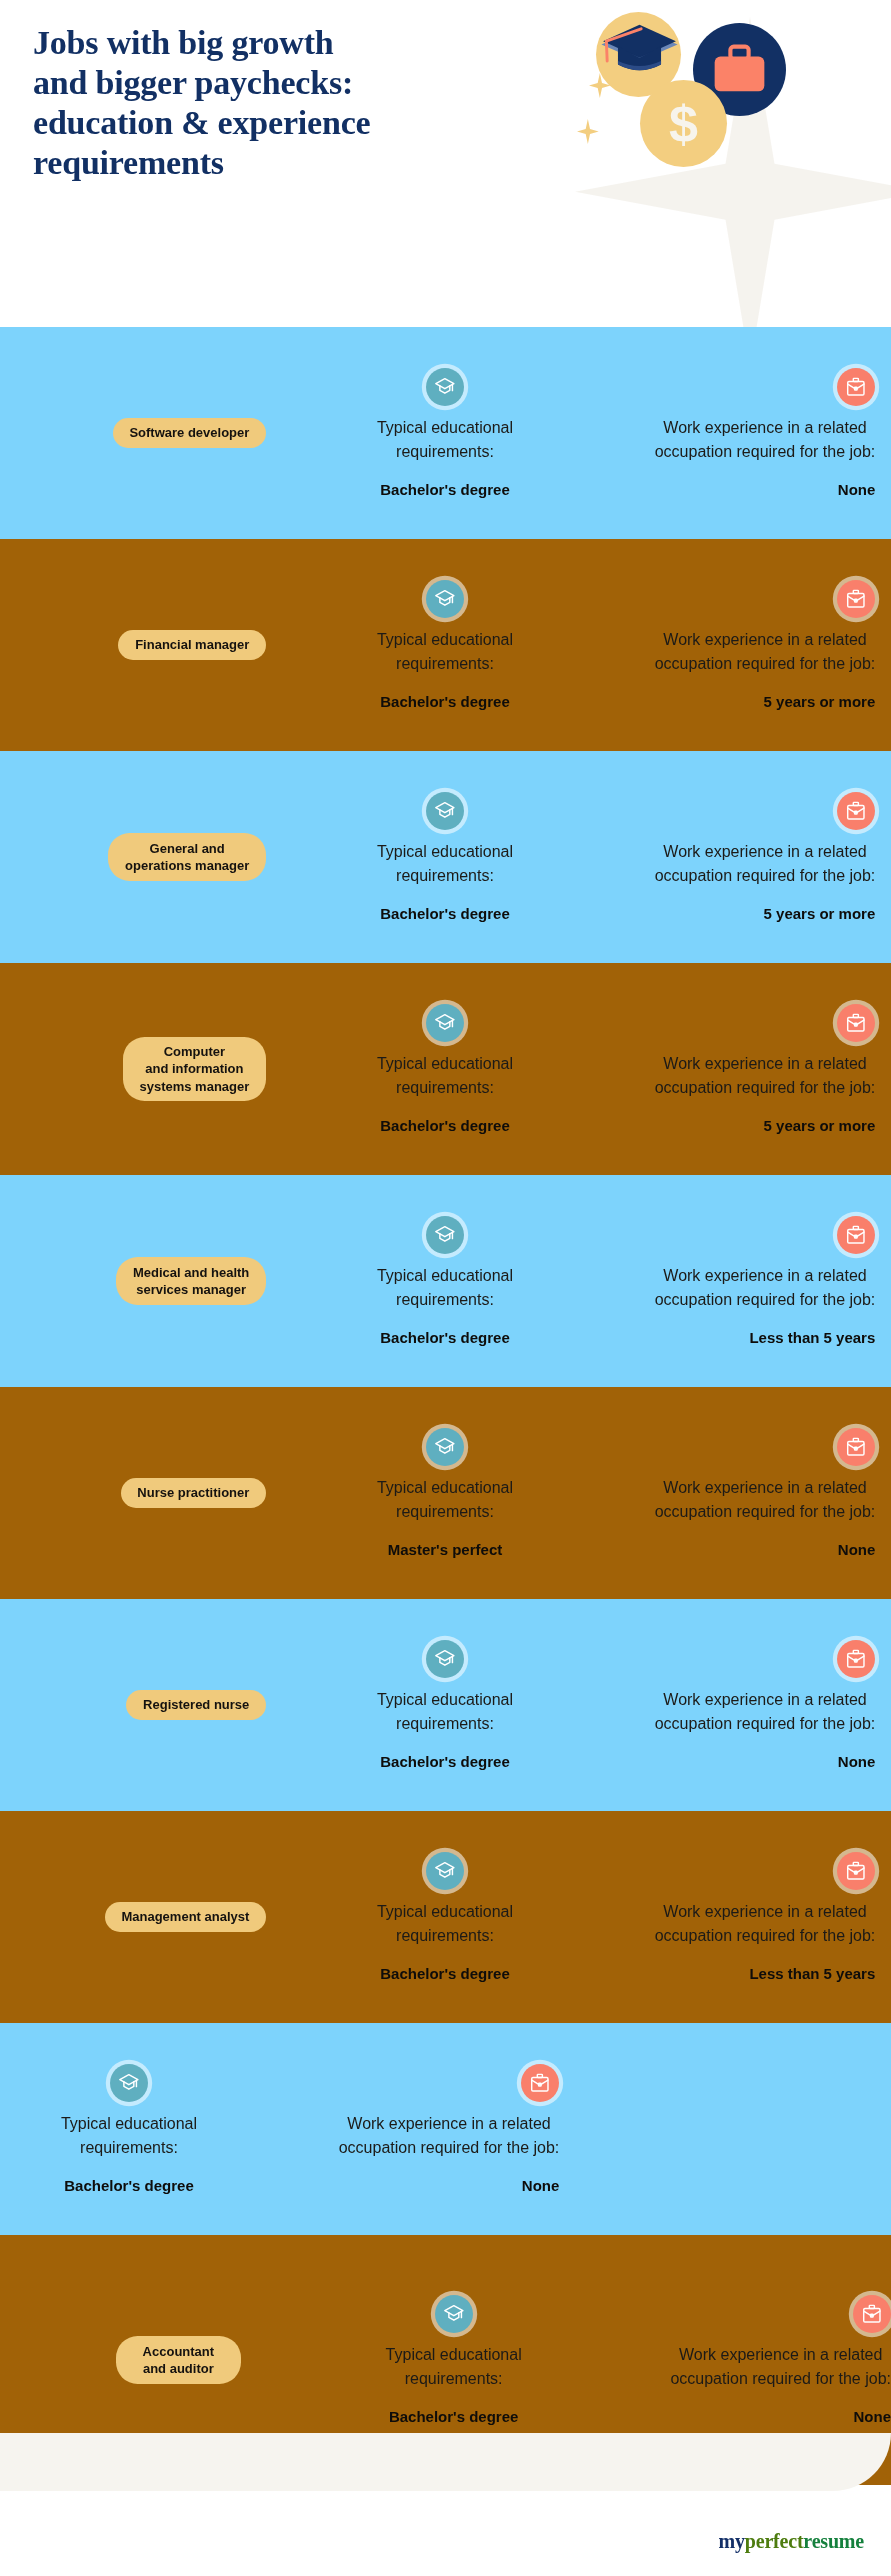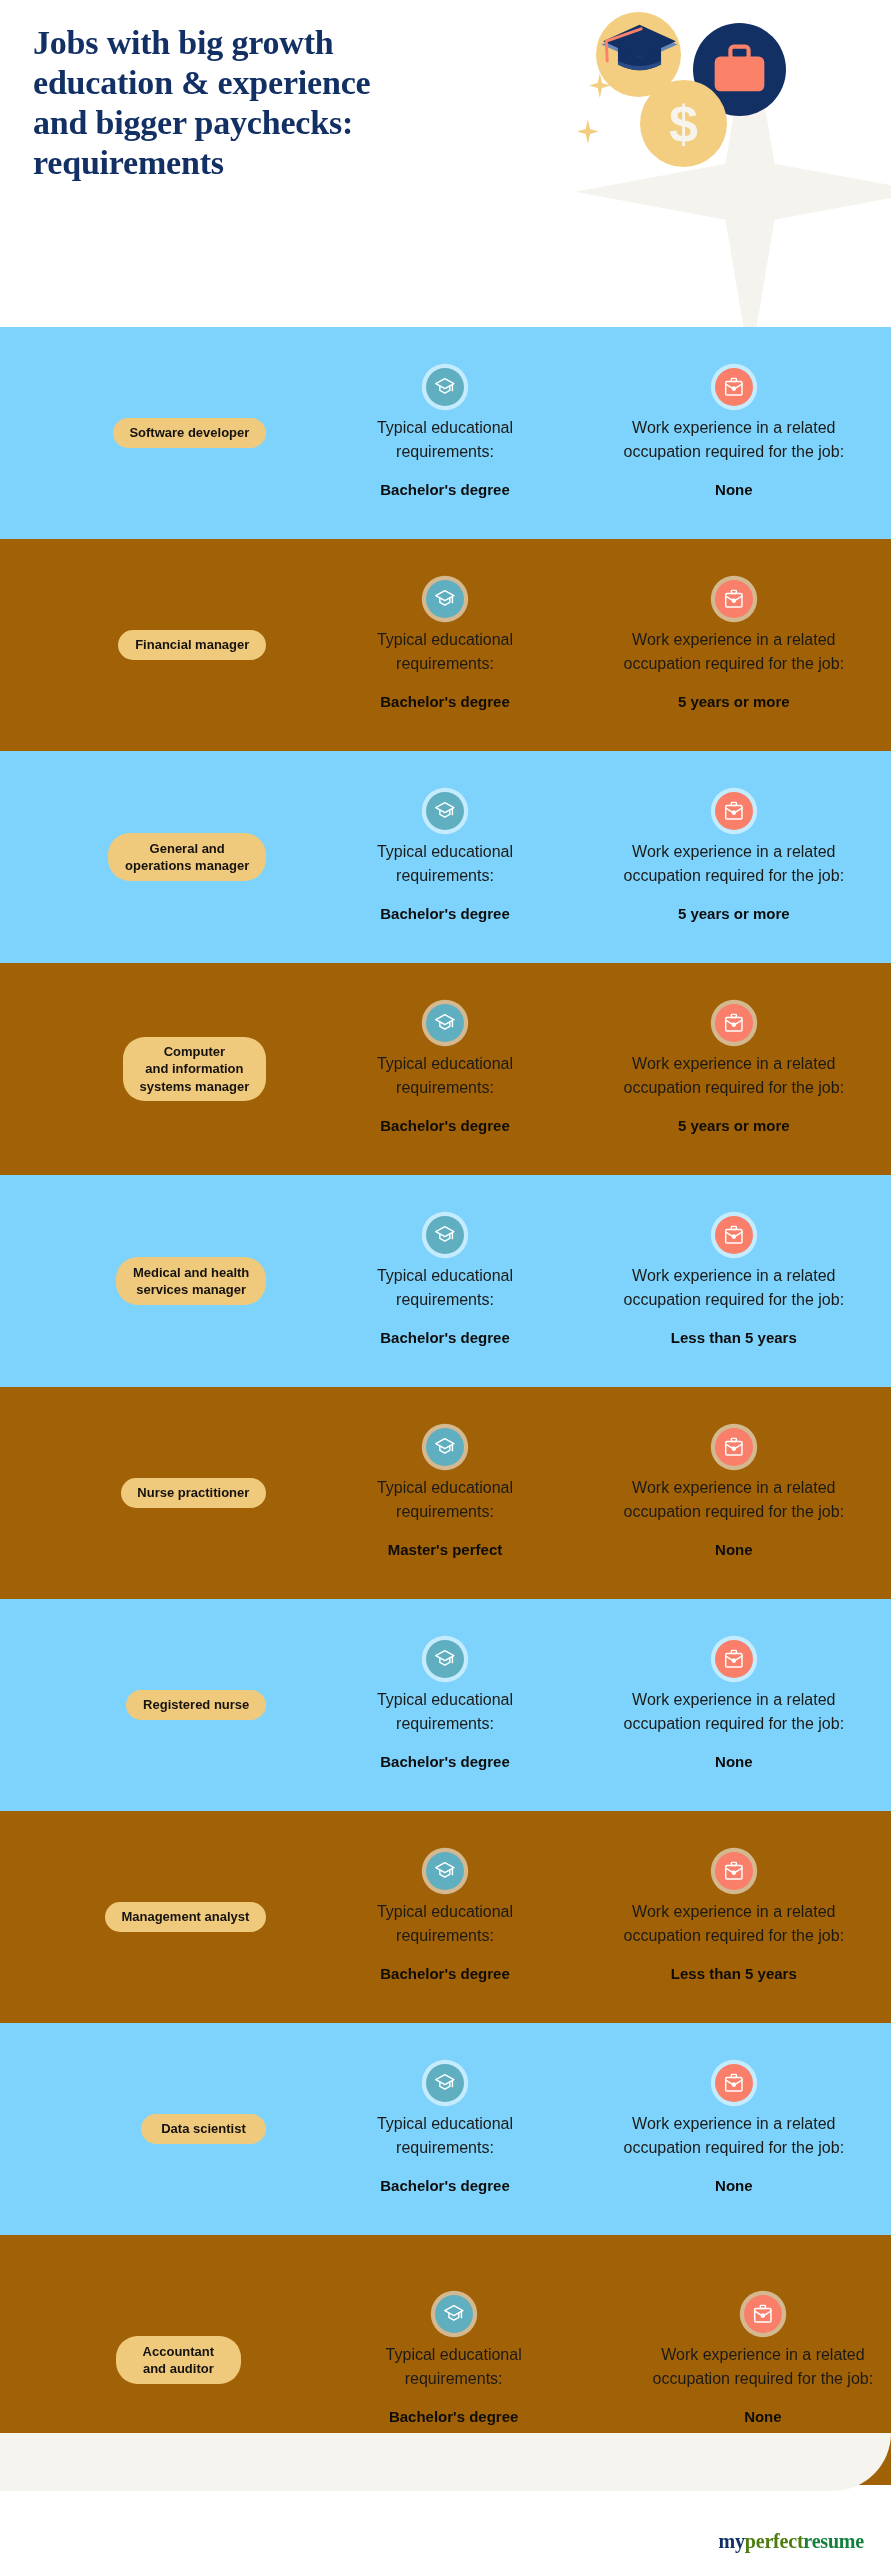--- a/index.html
+++ b/index.html
@@ -158,21 +158,21 @@
     white-space:pre-line;
   }
 
   .info-cell {
     width:258px;
     display:flex;
     flex-direction:column;
     align-items:center;
     text-align:center;
   }
-  .info-cell.exp { width:283px; margin-left:18.3px; }
+  .info-cell.exp { width:283px; margin-left:18.3px;align-items:flex-end; }
 
   .icon-badge {
     width:38px; height:38px;
     border-radius:50%;
     display:flex; align-items:center; justify-content:center;
     margin-bottom:10px;
     box-shadow:0 0 0 4.2px rgba(255,255,255,.55);
   }
   .icon-badge.edu { background:#5FAFC0; }
   .icon-badge.exp { background:#F97F6B; }
@@ -226,22 +226,22 @@
 <div id="header">
 
   <div id="header-deco">
     <div class="big-star"></div>
     <div class="spark" id="spark1"></div>
     <div class="spark" id="spark2"></div>
   </div>
 
   <div id="header-title">
     <span class="tline">Jobs with big growth</span>
+    <span class="tline">and bigger paychecks:</span>
     <span class="tline">education &amp; experience</span>
-    <span class="tline">and bigger paychecks:</span>
     <span class="tline">requirements</span>
   </div>
 
   <div class="hdr-circle" id="cap-circle"></div>
   <svg id="cap-glyph" viewBox="0 0 100 70">
     <polygon points="50,6 96,26 50,46 4,26" fill="#6B87B8"></polygon>
     <polygon points="50,2 94,22 50,42 6,22" fill="#123064"></polygon>
     <path d="M24,28 L24,50 Q50,64 76,50 L76,28 L50,42 Z" fill="#123064"></path>
     <path d="M24,28 L24,50 Q50,64 76,50 L76,46 Q50,58 24,46 Z" fill="#2B4B86"></path>
     <path d="M10,22 L52,7" stroke="#FB8268" stroke-width="3.5" fill="none" stroke-linecap="round"></path>
@@ -497,23 +497,20 @@
             <path d="M3,9 L12,14.5 L21,9"></path>
             <rect x="10.6" y="12.4" width="2.8" height="3.2" rx="0.6"></rect>
           </svg>
         </div>
         <div class="info-label" style="white-space: pre-line;">Work experience in a related
 occupation required for the job:</div>
         <div class="info-value">Less than 5 years</div>
       </div>
     </div>
     <div class="row band-a">
-      <div class="job-cell">
-        <div class="job-badge" style="white-space: pre-line;">Data scientist</div>
-      </div>
       <div class="info-cell edu">
         <div class="icon-badge edu">
           <svg width="21.7" height="21.7" viewBox="0 0 24 24" fill="none" stroke="#FFFFFF" stroke-width="1.6" stroke-linejoin="round" stroke-linecap="round">
             <polygon points="12,3 22,8.5 12,14 2,8.5"></polygon>
             <path d="M6.5,10.7 L6.5,16 L12,19 L17.5,16 L17.5,10.7"></path>
             <path d="M20.4,9.4 L20.4,16.2"></path>
           </svg>
         </div>
         <div class="info-label" style="white-space: pre-line;">Typical educational
 requirements:</div>

